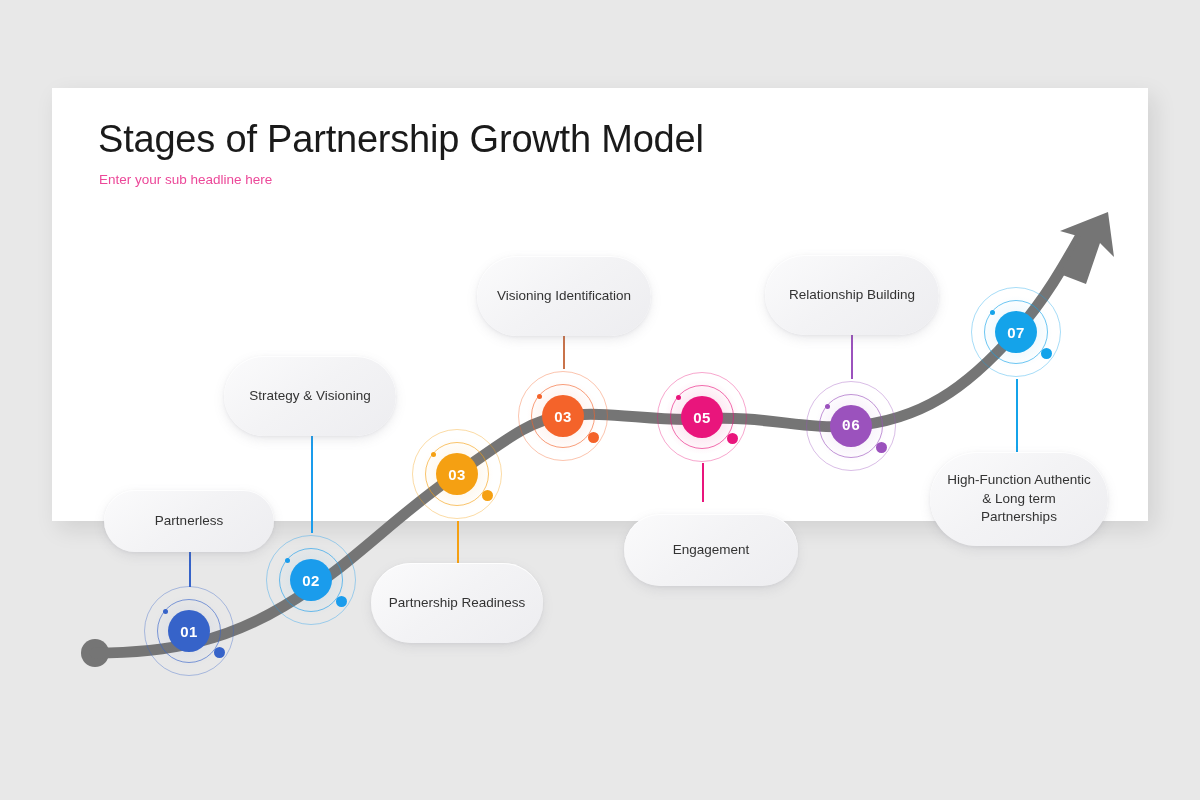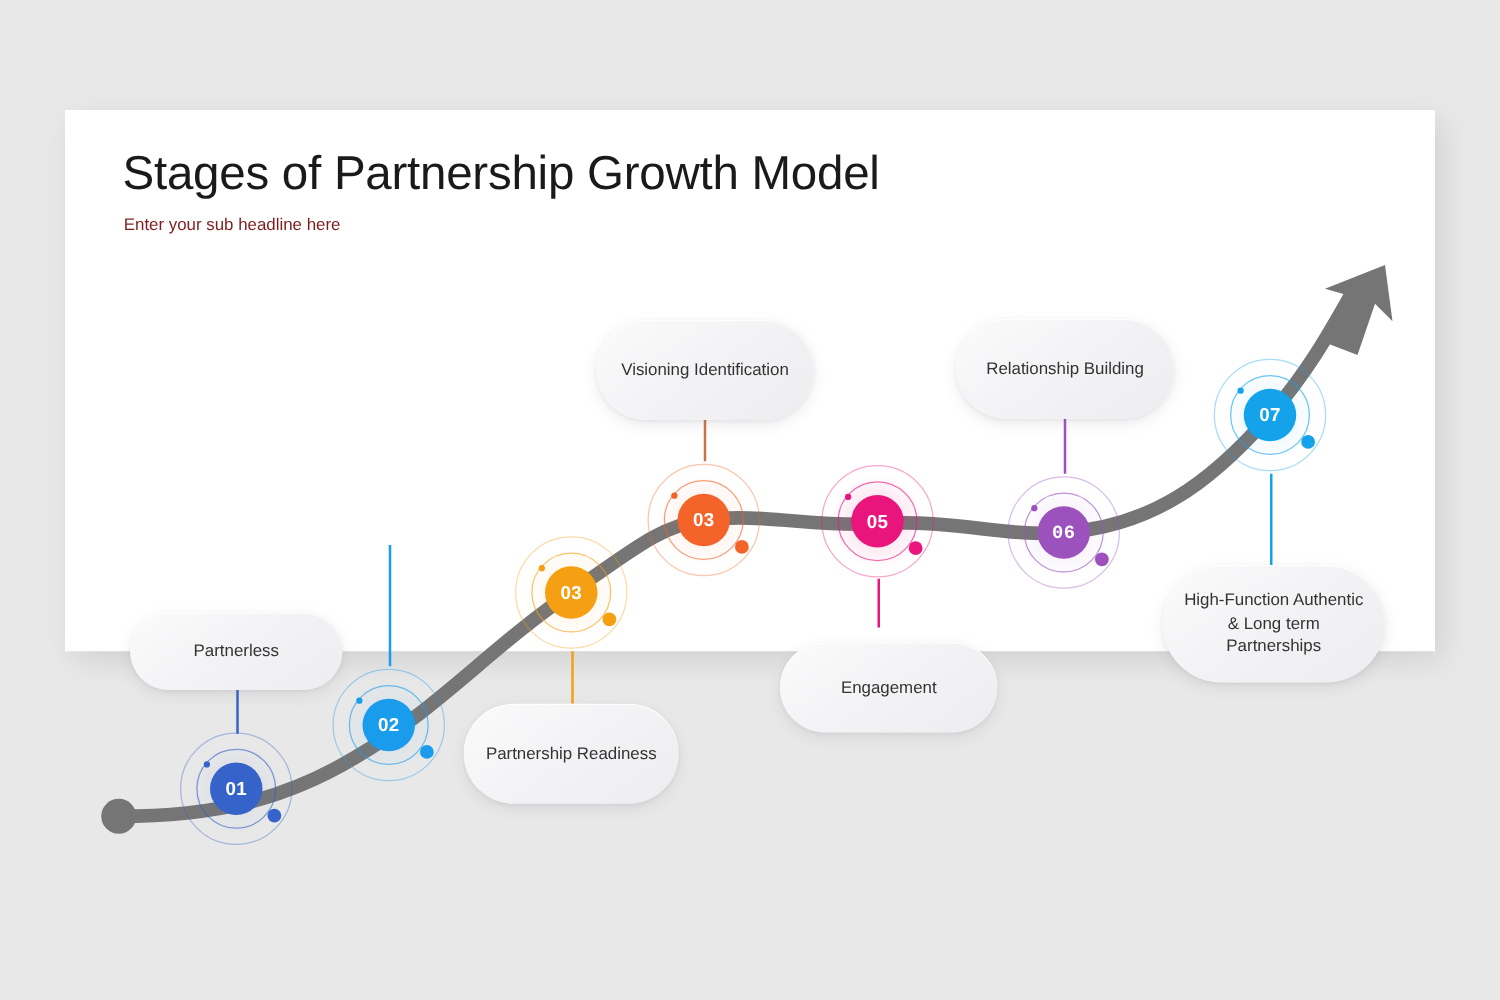--- a/index.html
+++ b/index.html
@@ -38,21 +38,21 @@
     letter-spacing: -0.2px;
     white-space: nowrap;
   }
 
   #slide-subtitle {
     position: absolute;
     left: 47px;
     top: 84px;
     font-size: 13.5px;
     font-weight: 400;
-    color: #7f1d1d;
+    color: #ec4899;
     white-space: nowrap;
   }
 
   
   #diagram-stage {
     position: absolute;
     left: 0;
     top: 0;
     width: 1096px;
     height: 617px;
@@ -214,20 +214,23 @@
     <div class="connector" style="left:405px; top:433px; height:42px; background:#f5a012;"></div>
     <div class="connector" style="left:511px; top:248px; height:33px; background:#c9734a;"></div>
     <div class="connector" style="left:650px; top:375px; height:39px; background:#e9157c;"></div>
     <div class="connector" style="left:799px; top:247px; height:44px; background:#9b52bd;"></div>
     <div class="connector" style="left:964px; top:291px; height:73px; background:#14a3ea;"></div>
 
     <div class="label-pill" style="left:52px; top:402px; width:170px; height:62px;">
       <span>Partnerless</span>
     </div>
 
+    <div class="label-pill" style="left:172px; top:268px; width:172px; height:80px;">
+      <span>Strategy &amp; Visioning</span>
+    </div>
 
     <div class="label-pill" style="left:319px; top:475px; width:172px; height:80px;">
       <span>Partnership Readiness</span>
     </div>
 
     <div class="label-pill" style="left:425px; top:168px; width:174px; height:80px;">
       <span>Visioning Identification</span>
     </div>
 
     <div class="label-pill" style="left:572px; top:426px; width:174px; height:72px;">

